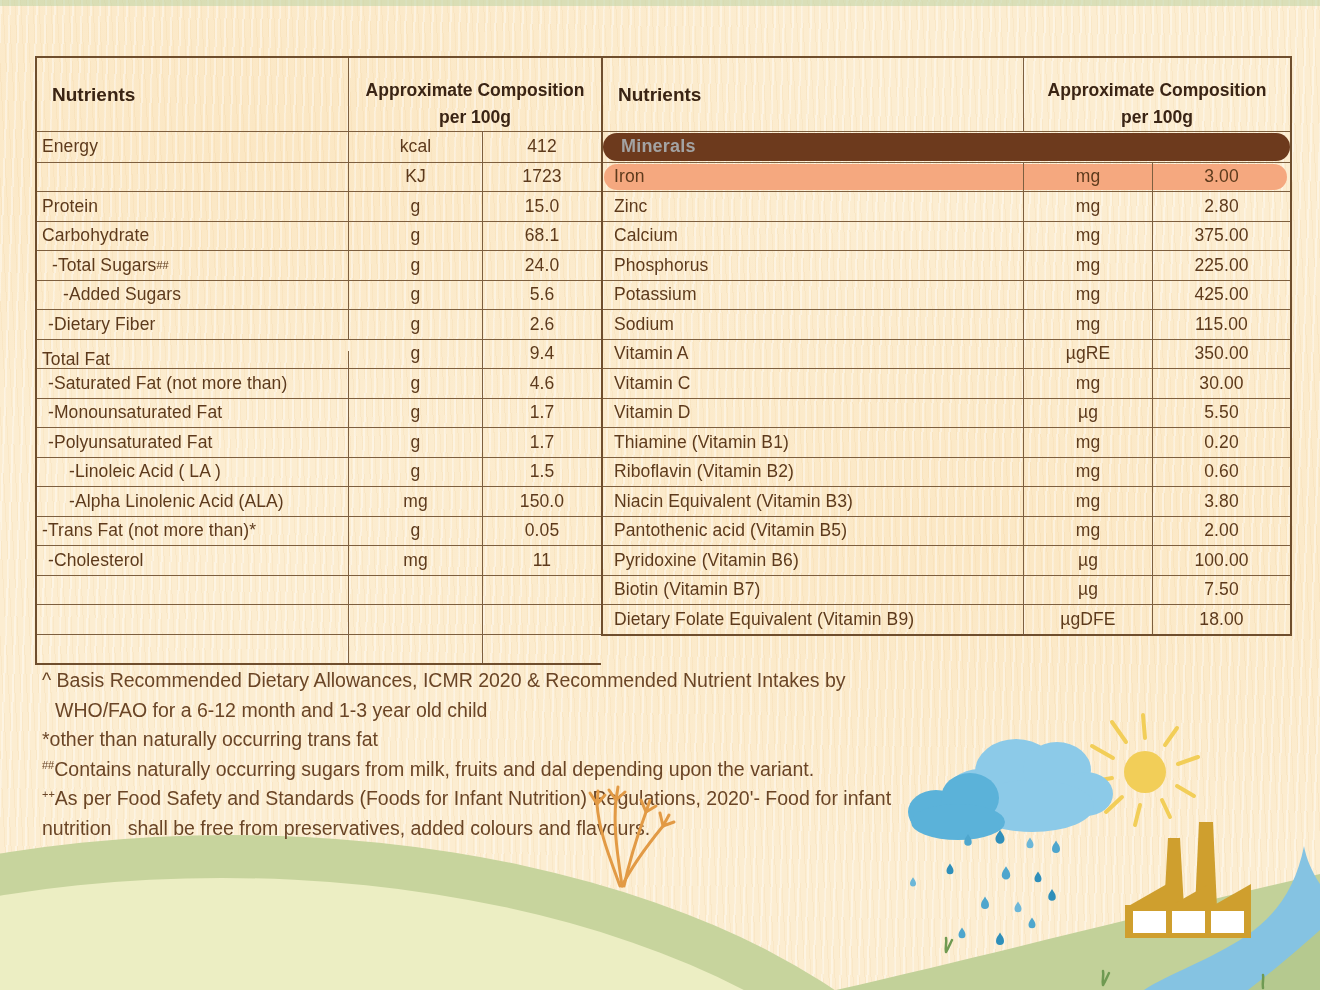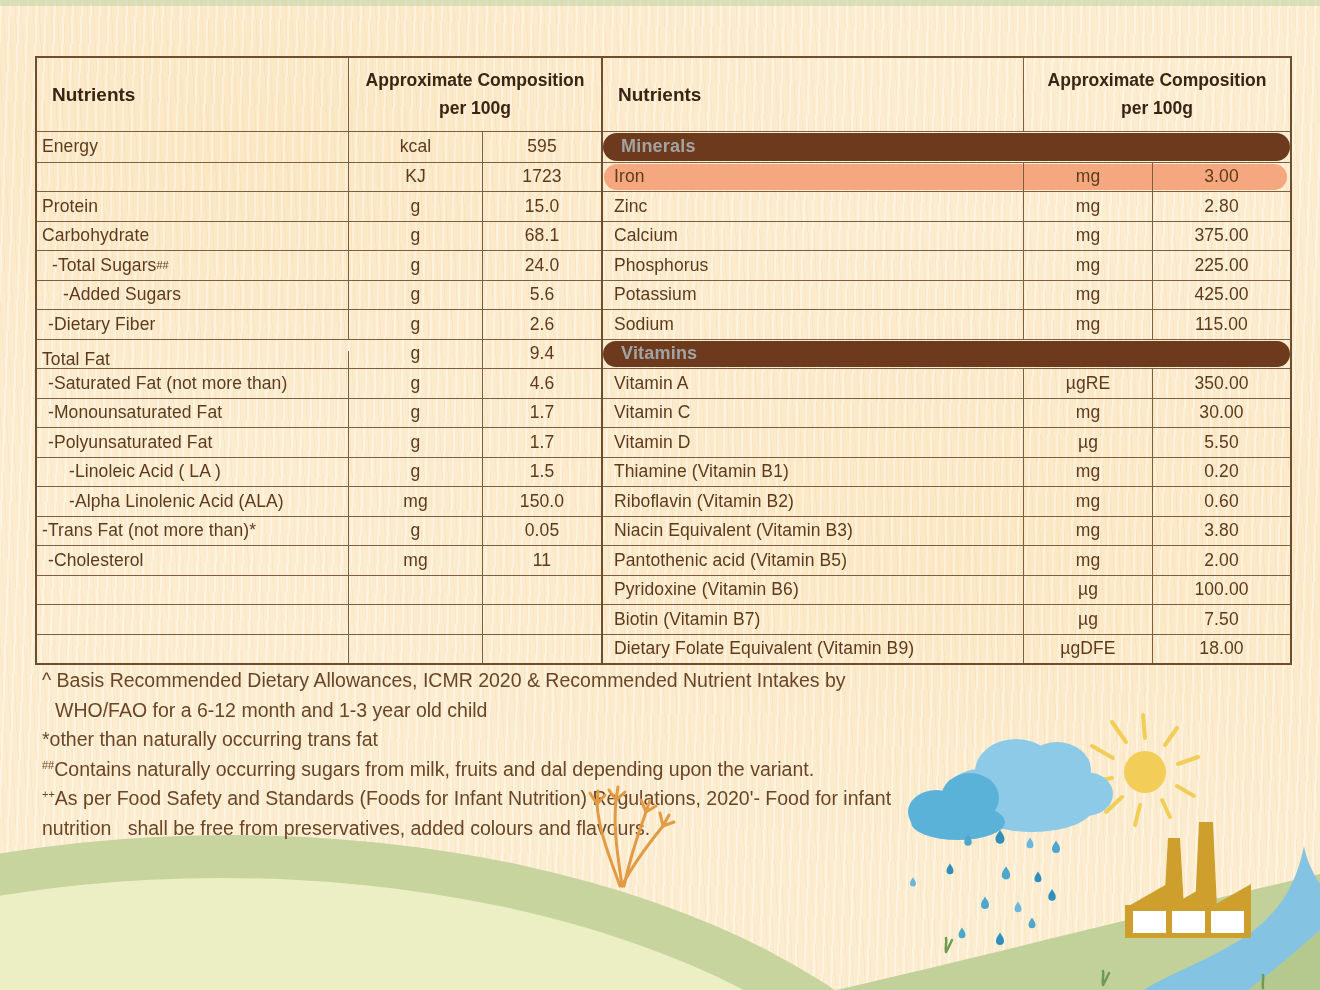--- a/index.html
+++ b/index.html
@@ -20,21 +20,21 @@
     border:2px solid #6f4e2d;display:flex;flex-direction:column;
     color:#5d3a1c;
   }
   #left-table{left:35px;width:566px;border-right-width:0;}
   #right-table{left:601px;width:691px;}
   .thead{height:73px;display:flex;border-bottom:1px solid #7d5f3f;flex:none;}
   .hname{display:flex;align-items:center;padding-left:15px;font-weight:bold;
          font-size:19px;color:#3a2414;border-right:1px solid #7d5f3f;box-sizing:border-box;}
   #left-table .hname{width:312px;}
   #right-table .hname{width:421px;}
-  .hcomp{flex:1;display:flex;flex-direction:column;justify-content:center;align-items:center;
+  .hcomp{flex:1;display:flex;flex-direction:column;justify-content:flex-end;align-items:center;
          font-weight:bold;font-size:17.5px;color:#3a2414;line-height:1.55;text-align:center;}
   .trow{height:29.5px;display:flex;border-top:1px solid #7d5f3f;position:relative;flex:none;box-sizing:border-box;}
   .trow:first-child{border-top:none;}
   .cell{display:flex;align-items:center;box-sizing:border-box;font-size:17.5px;
         position:relative;z-index:1;letter-spacing:.1px;}
   .cname{border-right:1px solid #7d5f3f;}
   .cunit{border-right:1px solid #7d5f3f;justify-content:center;}
   .cval{flex:1;justify-content:center;}
   #left-table .cname{width:312px;}  #left-table .cunit{width:134px;}
   #right-table .cname{width:421px;padding-left:11px;} #right-table .cunit{width:129px;}
@@ -145,21 +145,21 @@
         <div>Approximate Composition</div>
         <div>per 100g</div>
       </div>
     </div>
     <div class="tbody">
         <div class="trow">
           <div class="cell cname" style="padding-left: 5px;">
             <span>Energy</span>
           </div>
           <div class="cell cunit">kcal</div>
-          <div class="cell cval">595</div>
+          <div class="cell cval">412</div>
         </div>
         <div class="trow">
           <div class="cell cname" style="padding-left: 5px;">
             <span></span>
           </div>
           <div class="cell cunit">KJ</div>
           <div class="cell cval">1723</div>
         </div>
         <div class="trow">
           <div class="cell cname" style="padding-left: 5px;">
@@ -324,23 +324,20 @@
           </div>
           <div class="cell cunit">mg</div>
           <div class="cell cval">425.00</div>
         </div>
         <div class="trow">
           <div class="cell cname">
             <span>Sodium</span>
           </div>
           <div class="cell cunit">mg</div>
           <div class="cell cval">115.00</div>
-        </div>
-        <div class="trow">
-          <div class="pill">Vitamins</div>
         </div>
         <div class="trow">
           <div class="cell cname">
             <span>Vitamin A</span>
           </div>
           <div class="cell cunit">µgRE</div>
           <div class="cell cval">350.00</div>
         </div>
         <div class="trow">
           <div class="cell cname">

